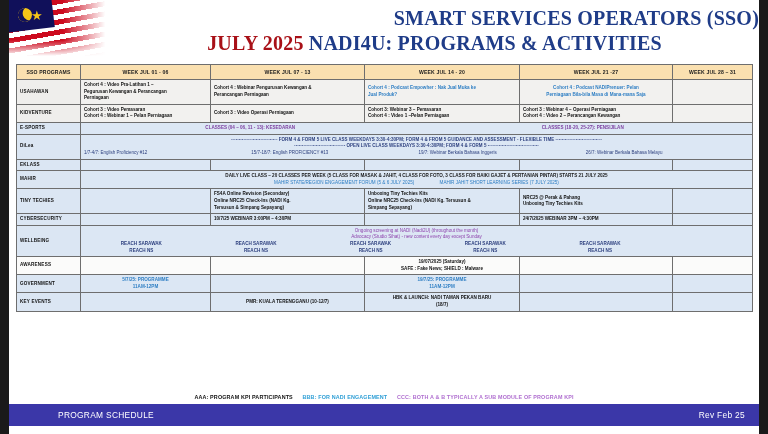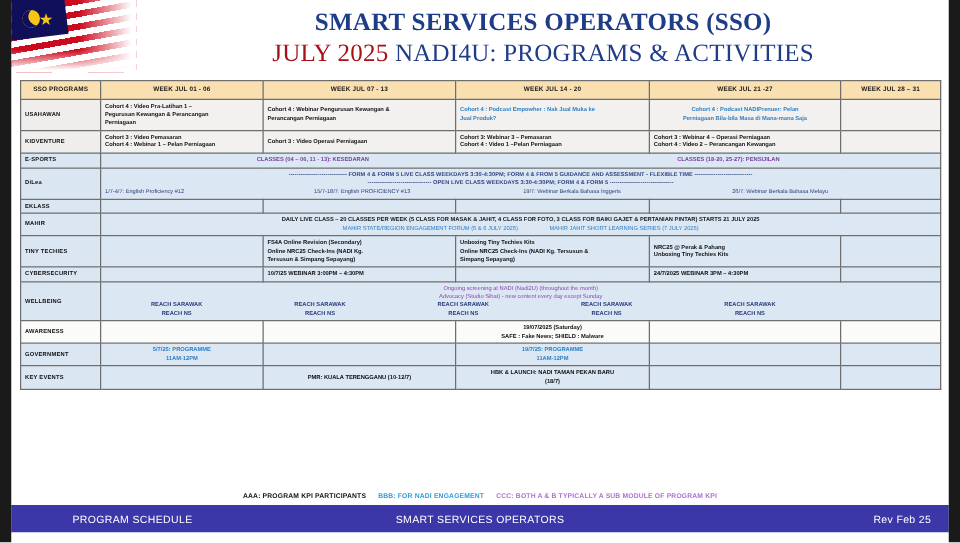--- a/index.html
+++ b/index.html
@@ -63,24 +63,24 @@
   }
 
   
   .title-block {
     position: absolute; left: 110px; right: 9px; top: 6px;
     text-align: center;
     font-family: "Liberation Serif", serif;
   }
   .title1 {
     font-size: 20px; font-weight: bold; color: #1f3c88;
-    letter-spacing: .2px; line-height: 25px;
+    letter-spacing: .2px; line-height: 25px; text-align: right;
   }
   .title2 {
-    font-size: 20px; font-weight: normal; line-height: 25px;
+    font-size: 20px; font-weight: bold; line-height: 25px;
     color: #1f3c88; letter-spacing: .2px;
   }
   .title2 .red { color: #a81017; }
 
   
   .table-wrap {
     position: absolute; left: 16px; top: 64px; width: 736px;
   }
   table.sched {
     width: 736px;
@@ -437,19 +437,18 @@
     </table>
   </div>
 
   <div class="legend">
     <span class="a">AAA: PROGRAM KPI PARTICIPANTS</span>
     <span class="b">BBB:  FOR NADI ENGAGEMENT</span>
     <span class="c">CCC:  BOTH  A &amp; B  TYPICALLY A SUB MODULE OF PROGRAM KPI</span>
   </div>
 
   <div class="footerbar">
-    <div class="fc">SMART SERVICES OPERATORS</div>
     <div class="fl">PROGRAM SCHEDULE</div>
     <div class="fr">Rev  Feb 25</div>
   </div>
 
   <div class="bottomstrip"></div>
 </div>
 
 </body></html>

